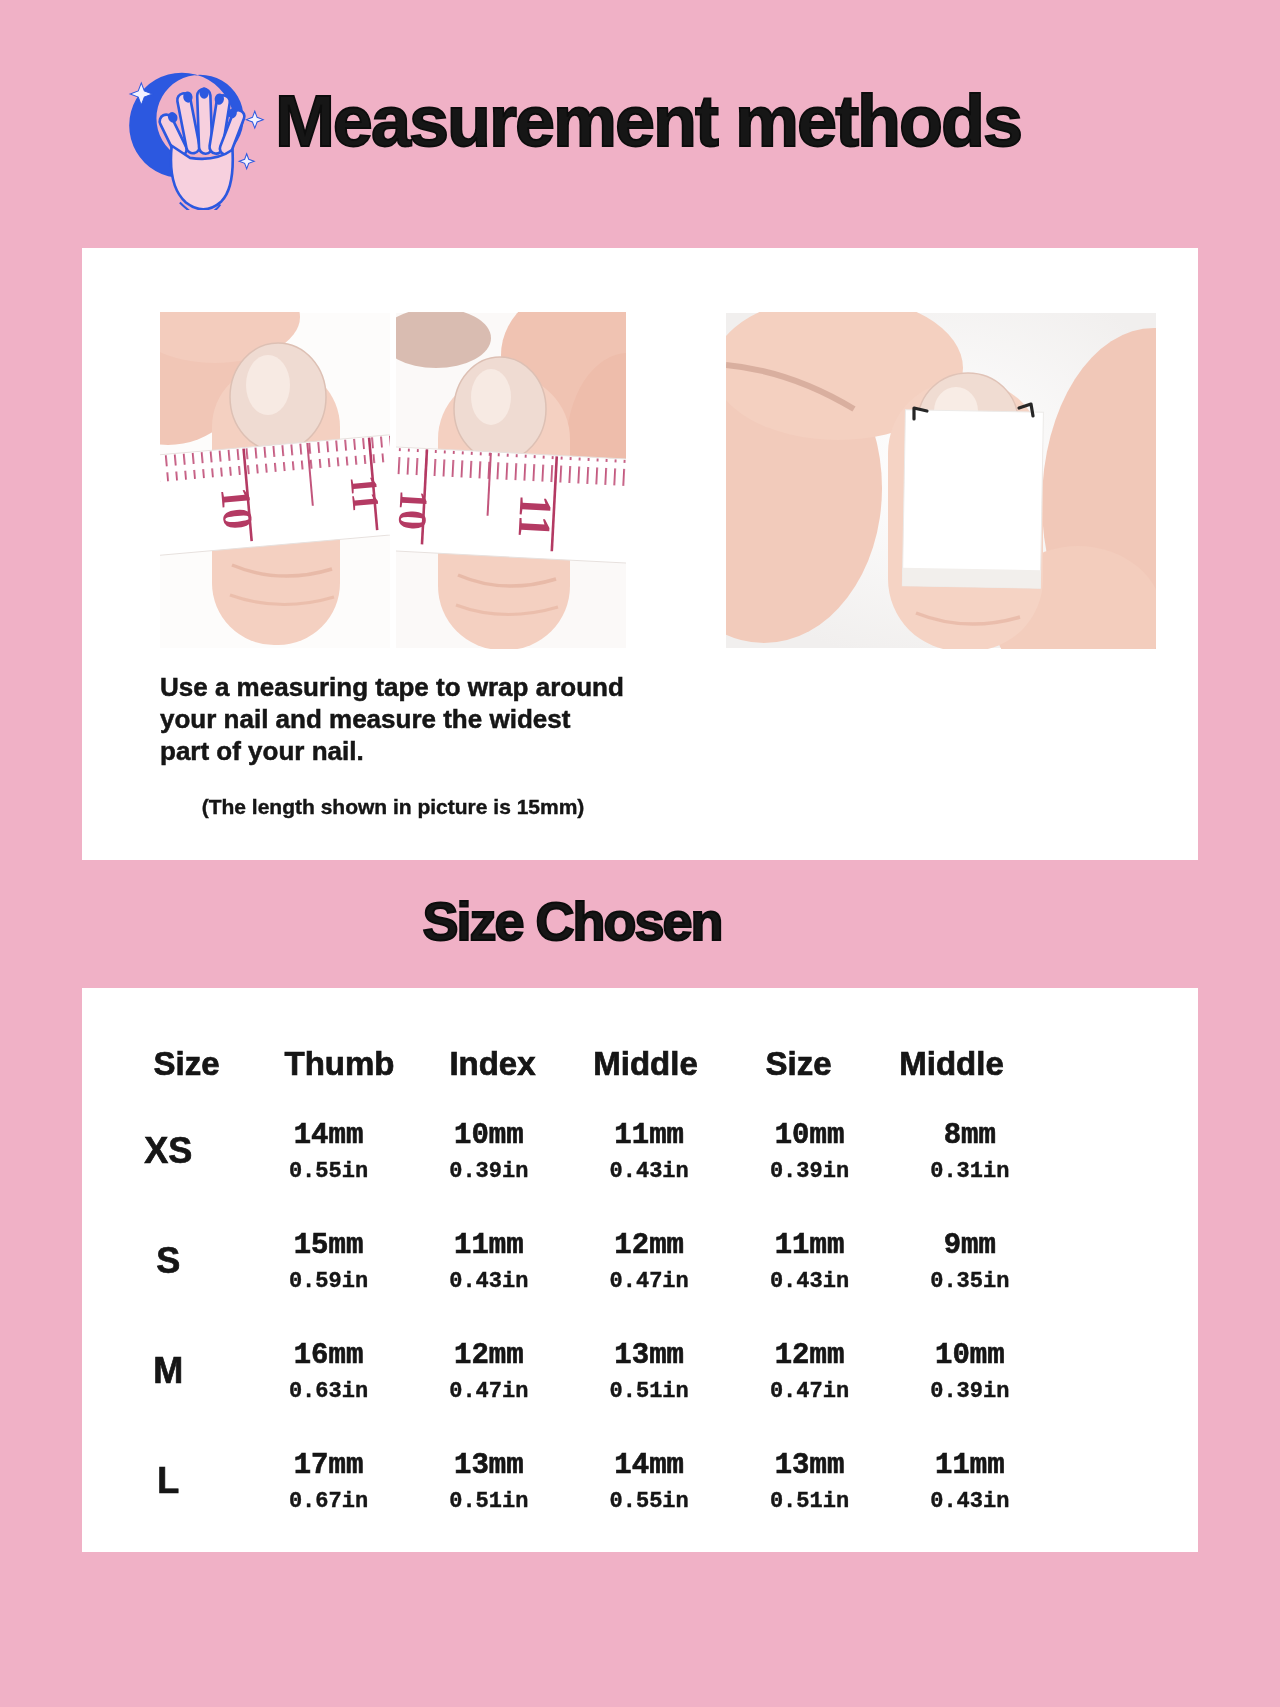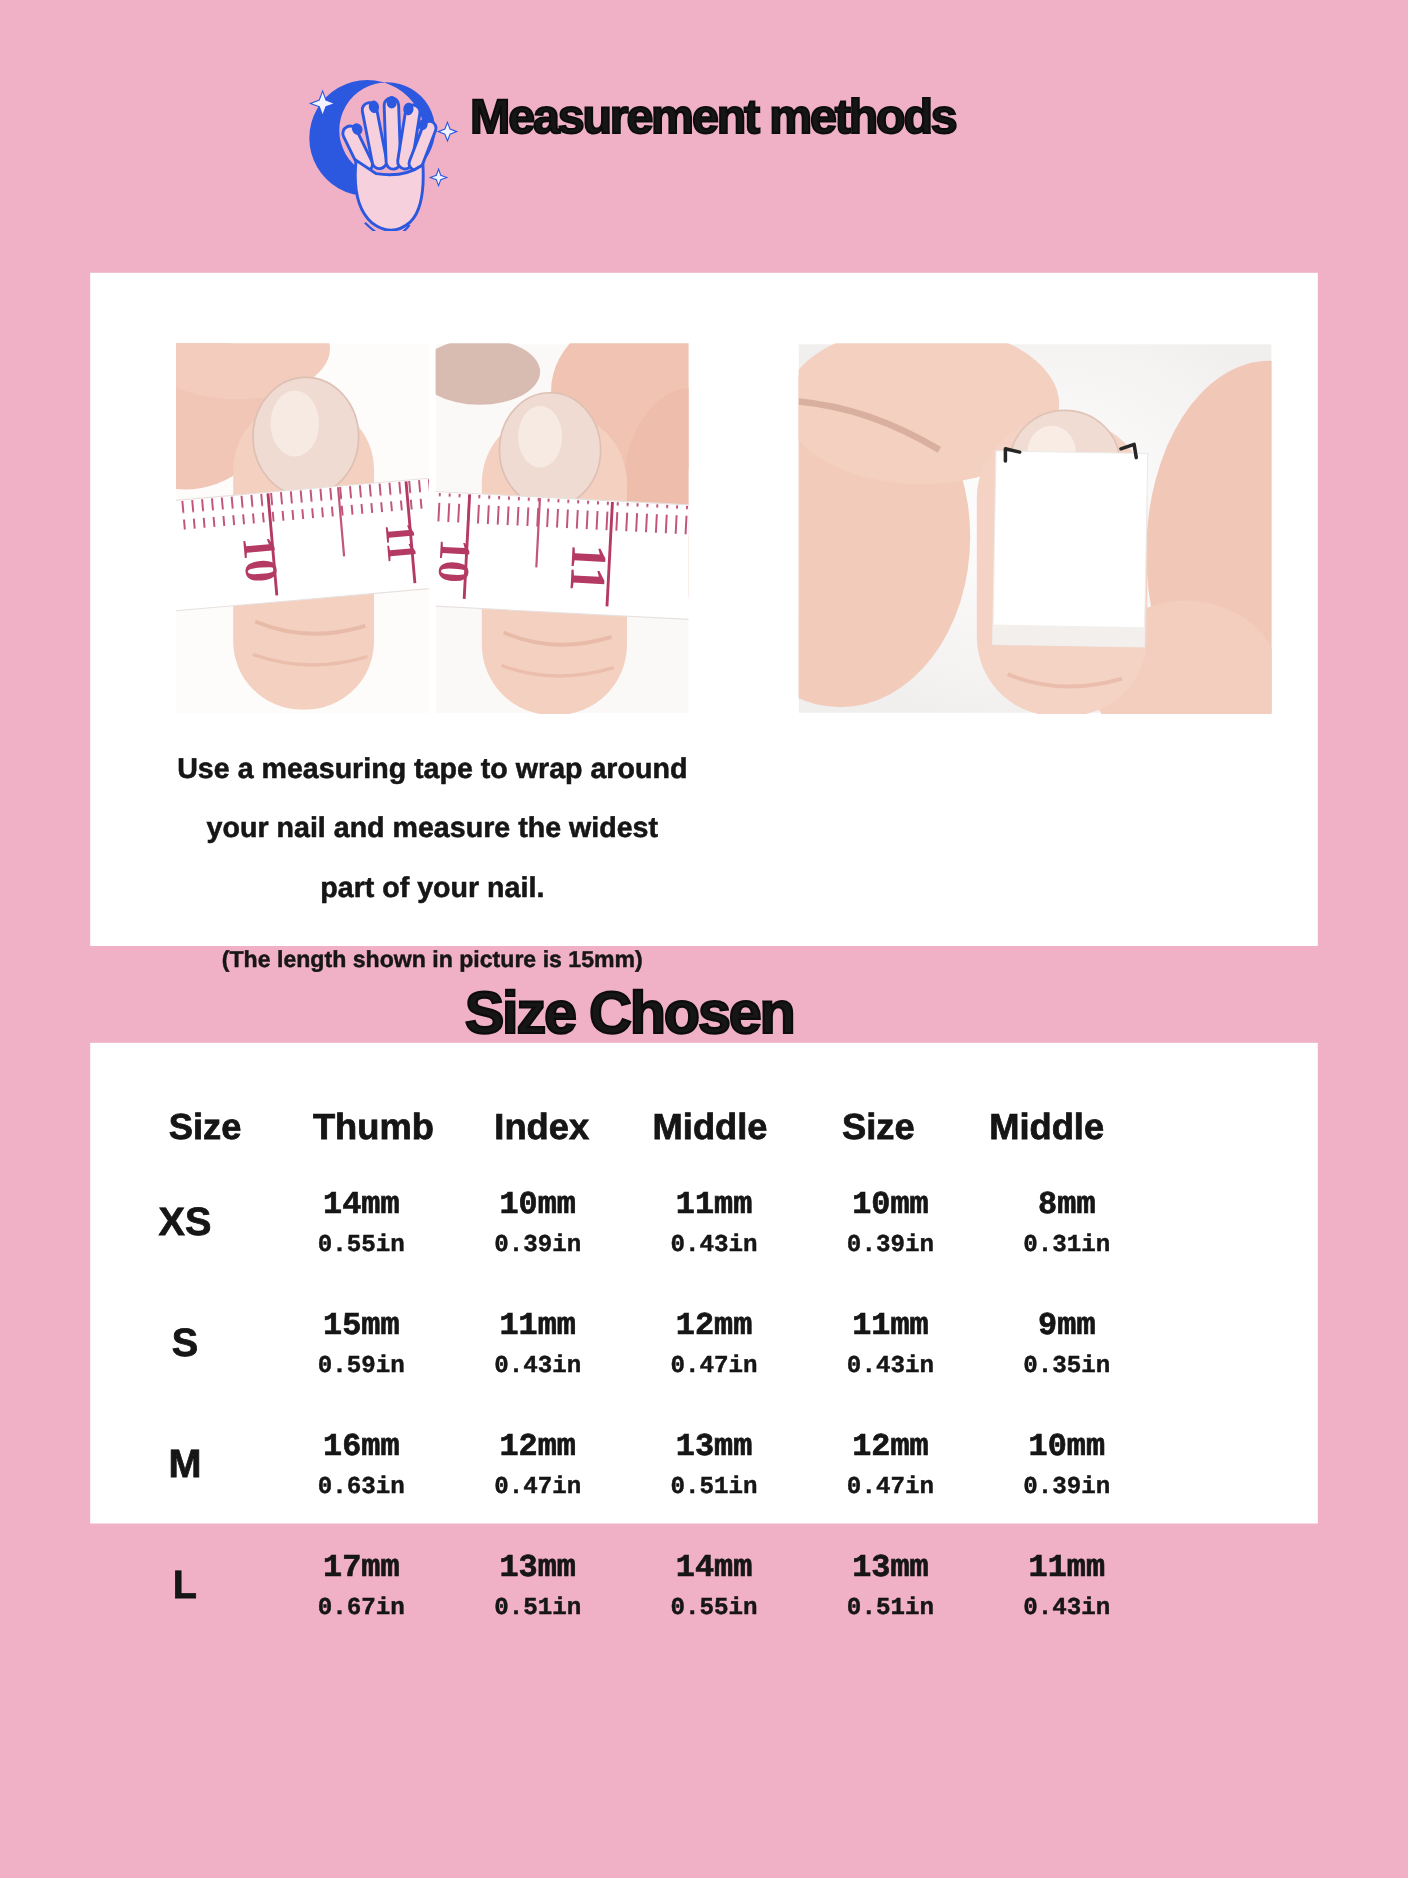--- a/index.html
+++ b/index.html
@@ -13,21 +13,21 @@
   }
   
   .hdr{
     margin-top:52px;
     display:flex;align-items:flex-start;justify-content:center;
     transform:translateX(-70px);
     gap:4px;
   }
   .logo{width:152px;height:158px;flex:0 0 auto;}
   .h1{
-    font-size:44px;font-weight:800;letter-spacing:-2px;
+    font-size:72px;font-weight:800;letter-spacing:-2px;
     -webkit-text-stroke:1.8px #0c0c0c;
     margin-top:32px;line-height:1.05;white-space:nowrap;
   }
   
   .card{
     background:#ffffff;width:1116px;margin:0 auto;
     box-sizing:border-box;
   }
   .card1{
     margin-top:38px;height:612px;
@@ -36,40 +36,40 @@
   }
   .col{display:flex;flex-direction:column;}
   .colL{width:466px;}
   .colR{width:430px;}
   .photos{display:flex;gap:6px;height:337px;}
   .ph{display:block;height:337px;}
   .phA{width:230px;}
   .phB{width:430px;height:337px;}
   .cap{
     margin-top:22px;
-    font-size:26px;line-height:54px;font-weight:700;
+    font-size:26px;line-height:32px;font-weight:700;
     -webkit-text-stroke:0.5px #111;
-    text-align:center;
+    text-align:left;
   }
   .foot{
     margin-top:28px;
     font-size:21px;font-weight:700;
     -webkit-text-stroke:0.4px #111;
     text-align:center;
   }
   
   .h2wrap{text-align:center;margin-top:34px;transform:translateX(-68px);}
   .h2{
     display:inline-block;
     font-size:54px;font-weight:800;letter-spacing:-2px;
     -webkit-text-stroke:2px #0c0c0c;
     line-height:1.0;
   }
   .card2{
-    height:437px;
+    margin-top:40px;height:564px;
     padding:44px 0 0 0;
   }
   .tbl{width:918px;margin-left:28px;}
   .trow{
     display:grid;
     grid-template-columns:repeat(6,1fr);
     align-items:center;
   }
   .thead{height:64px;}
   .th{

